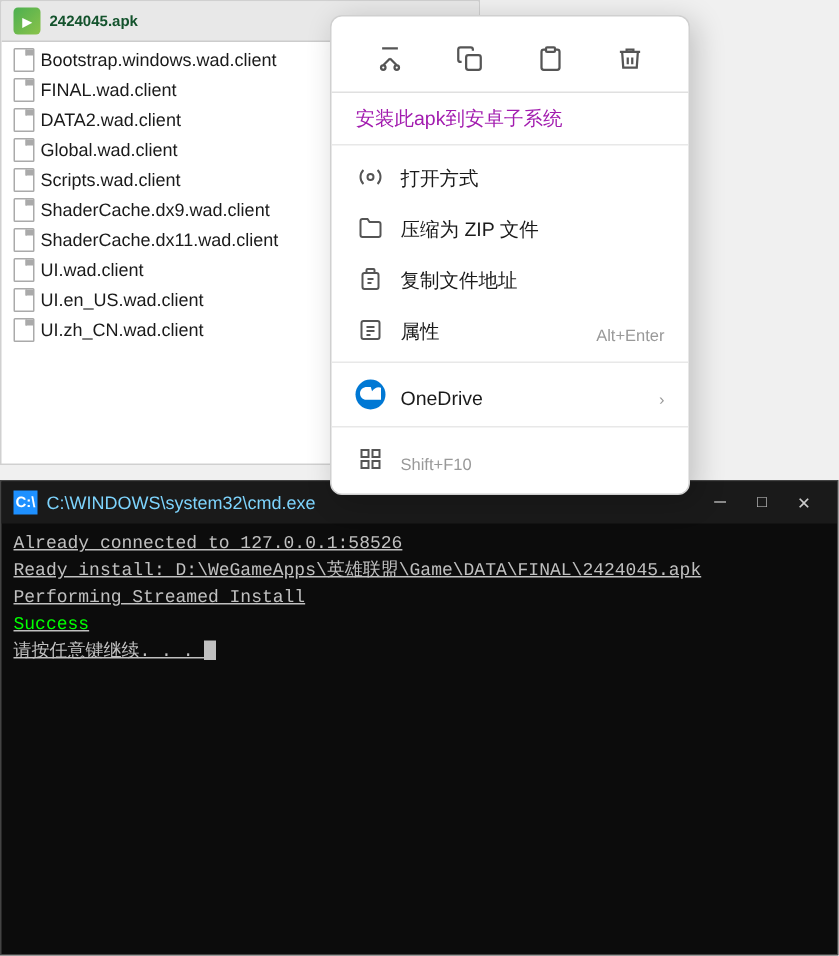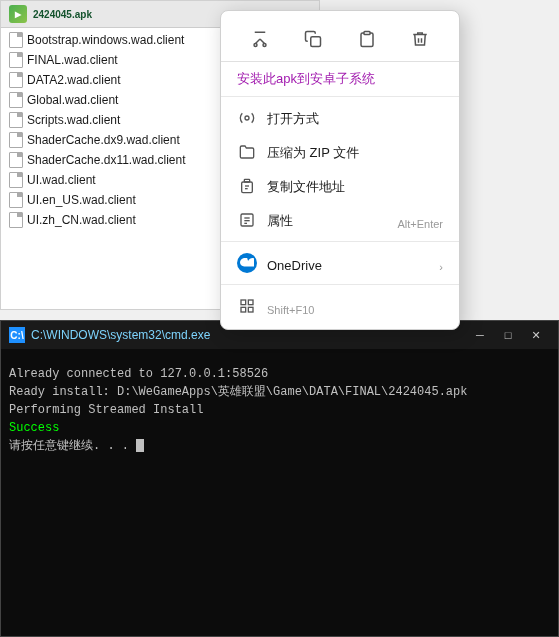--- a/index.html
+++ b/index.html
@@ -241,25 +241,26 @@
       height: 20px;
       display: flex;
       align-items: center;
       justify-content: center;
       font-size: 11px;
       color: #cccccc;
       cursor: pointer;
     }
 
     .cmd-content {
-      padding: 16px 8px;
+      padding: 4px 8px;
       font-family: 'Courier New', monospace;
       font-size: 12px;
       color: #c0c0c0;
       line-height: 1.5;
+      text-decoration: underline;
     }
 
     .cmd-line {
       display: block;
       white-space: pre;
     }
 
     .cmd-line.green {
       color: #00ff00;
     }

